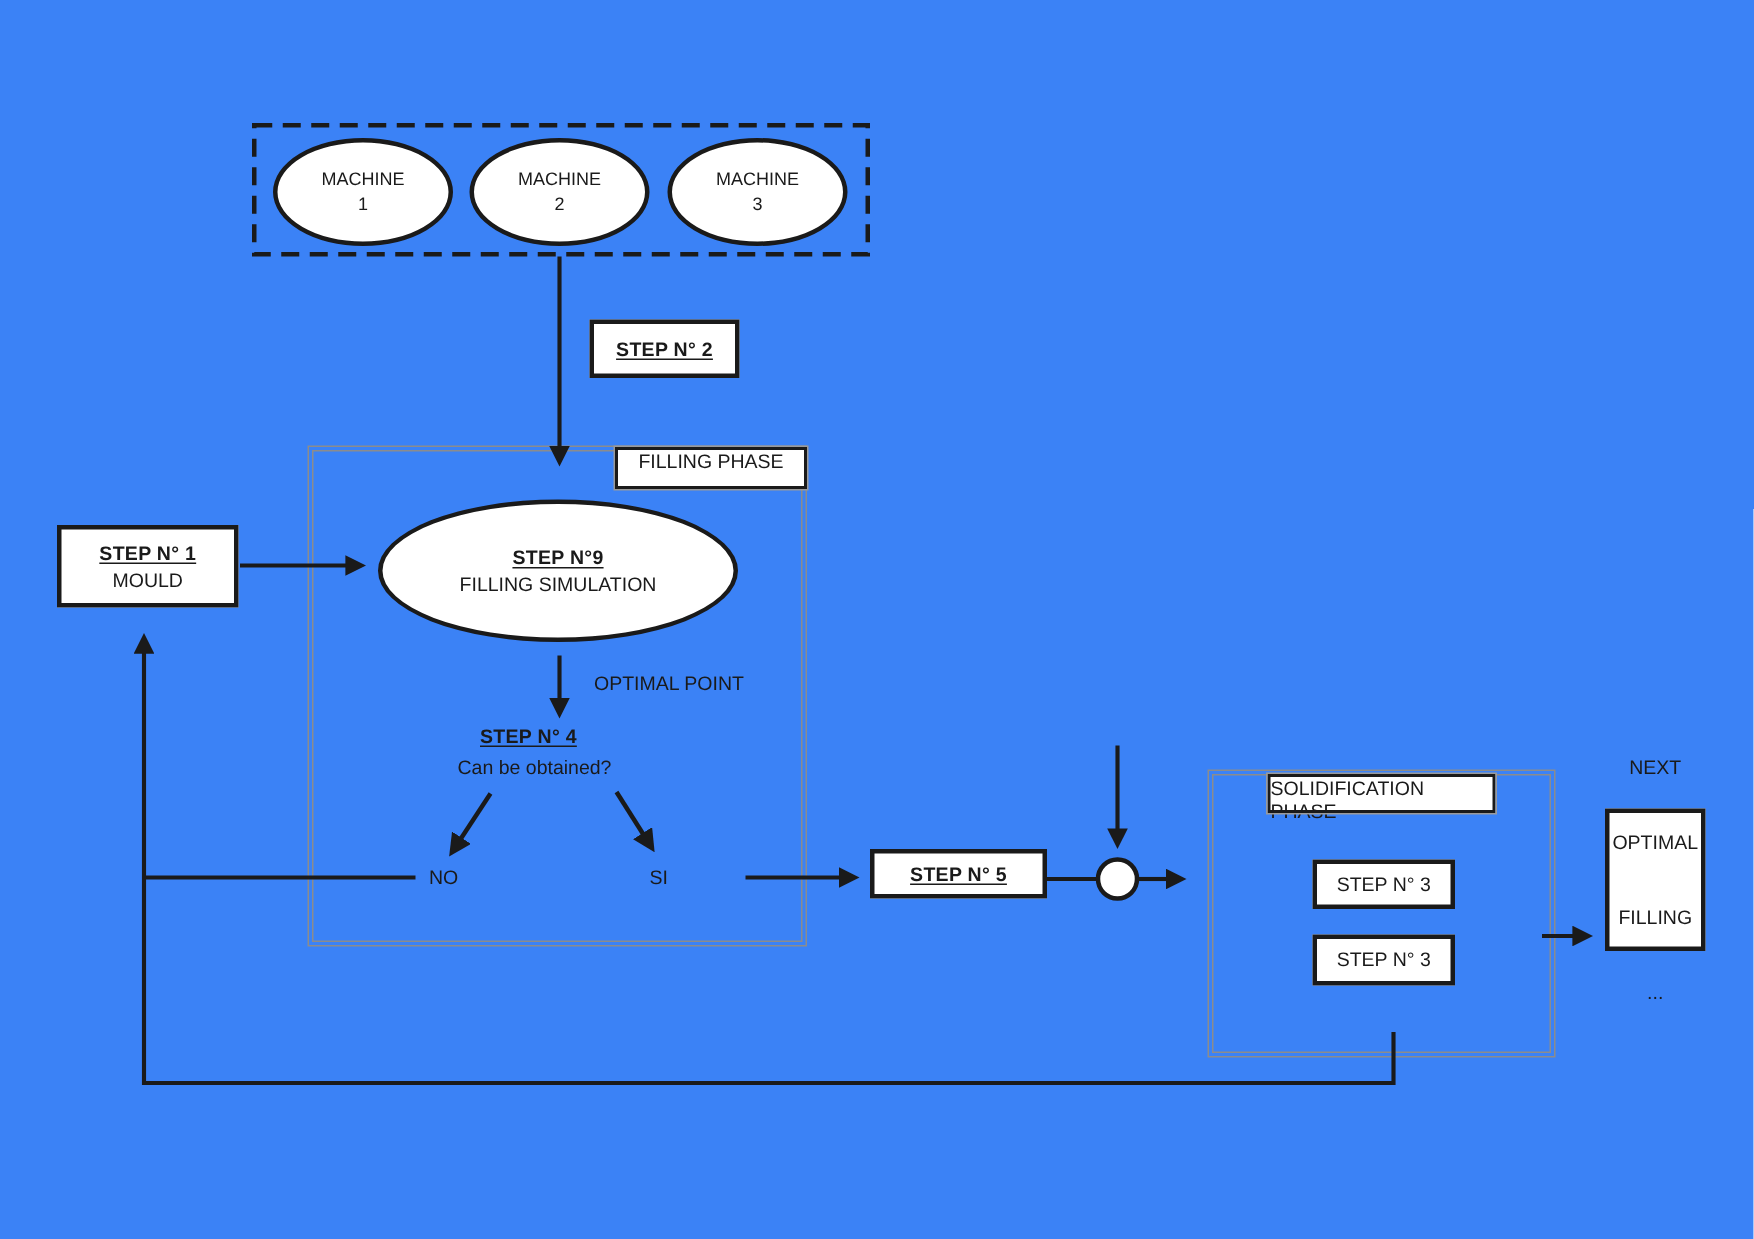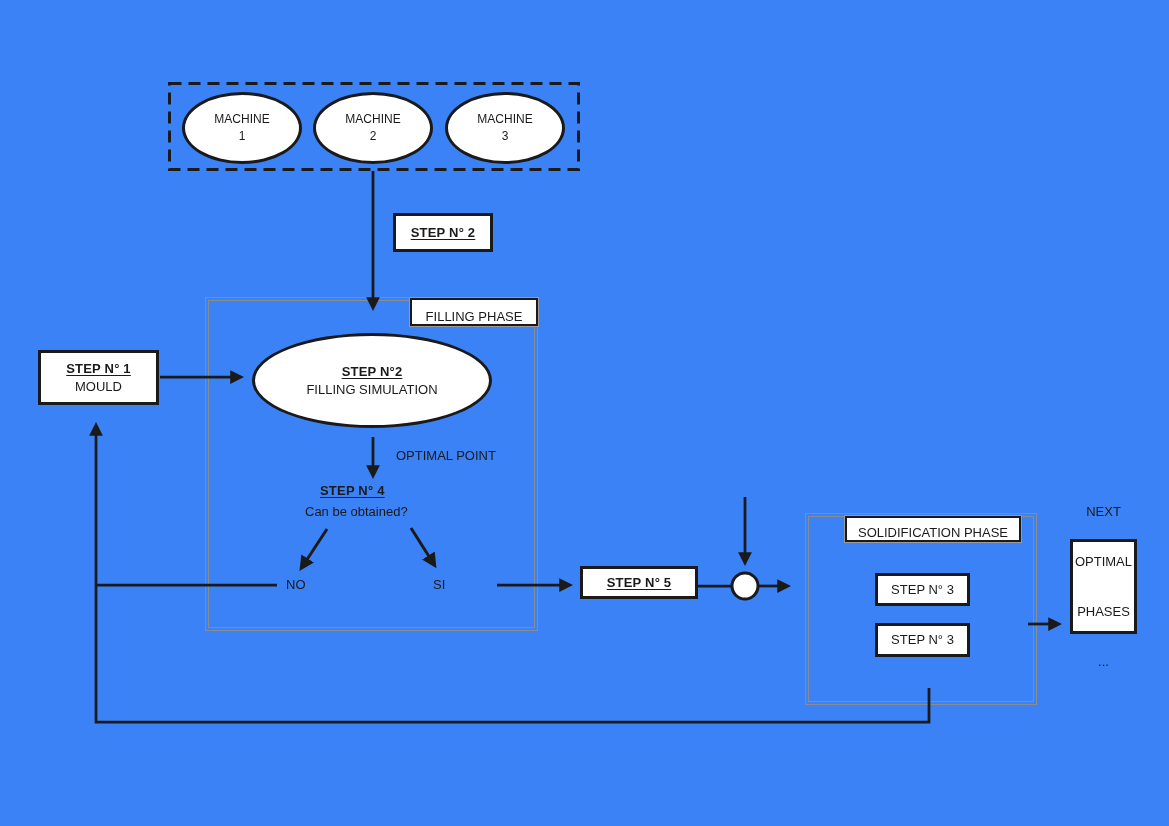--- a/index.html
+++ b/index.html
@@ -43,21 +43,21 @@
     background: transparent;
     z-index: 1;
   }
   .phase-header {
     position: absolute;
     box-sizing: border-box;
     background: #ffffff;
     border: 2px solid #1a1a1a;
     outline: 1px solid #9a9a9a;
     display: flex;
-    align-items: flex-end;
+    align-items: flex-start;
     justify-content: center;
     font-size: 13px;
     z-index: 3;
   }
   .ellipse {
     border-radius: 50%;
   }
   .label {
     position: absolute;
     font-size: 13px;
@@ -138,48 +138,48 @@
   <div class="node" style="left:38px; top:350px; width:121px; height:55px;">
     <div class="bu">STEP N° 1</div>
     <div>MOULD</div>
   </div>
 
   <div class="phase-header" style="left:410px; top:298px; width:128px; height:28px;">
     <span>FILLING PHASE</span>
   </div>
 
   <div class="node ellipse" style="left:252px; top:333px; width:240px; height:95px;">
-    <div class="bu">STEP N°2</div>
+    <div class="bu">STEP N°9</div>
     <div>FILLING SIMULATION</div>
   </div>
 
   <div class="label" style="left:396px; top:448px;">OPTIMAL POINT</div>
 
   <div class="label label-center bu" style="left:320px; top:483px; width:125px;">STEP N° 4</div>
   <div class="label label-center" style="left:305px; top:504px; width:155px;">Can be obtained?</div>
 
   <div class="label" style="left:286px; top:577px;">NO</div>
   <div class="label" style="left:433px; top:577px;">SI</div>
 
   <div class="node" style="left:580px; top:566px; width:118px; height:33px;">
     <div class="bu">STEP N° 5</div>
   </div>
 
 
-  <div class="phase-header" style="left:845px; top:516px; width:176px; height:26px;">
+  <div class="phase-header" style="left:845px; top:516px; width:152px; height:26px;">
     <span>SOLIDIFICATION PHASE</span>
   </div>
 
   <div class="node" style="left:875px; top:573px; width:95px; height:33px;">
     <div>STEP N° 3</div>
   </div>
   <div class="node" style="left:875px; top:623px; width:95px; height:34px;">
     <div>STEP N° 3</div>
   </div>
 
   <div class="node" style="left:1070px; top:539px; width:67px; height:95px; line-height:17px;gap:33px;">
     <div>NEXT</div>
     <div>OPTIMAL</div>
-    <div>PHASES</div>
+    <div>FILLING</div>
     <div>...</div>
   </div>
 
 </div>
 
 </body></html>

